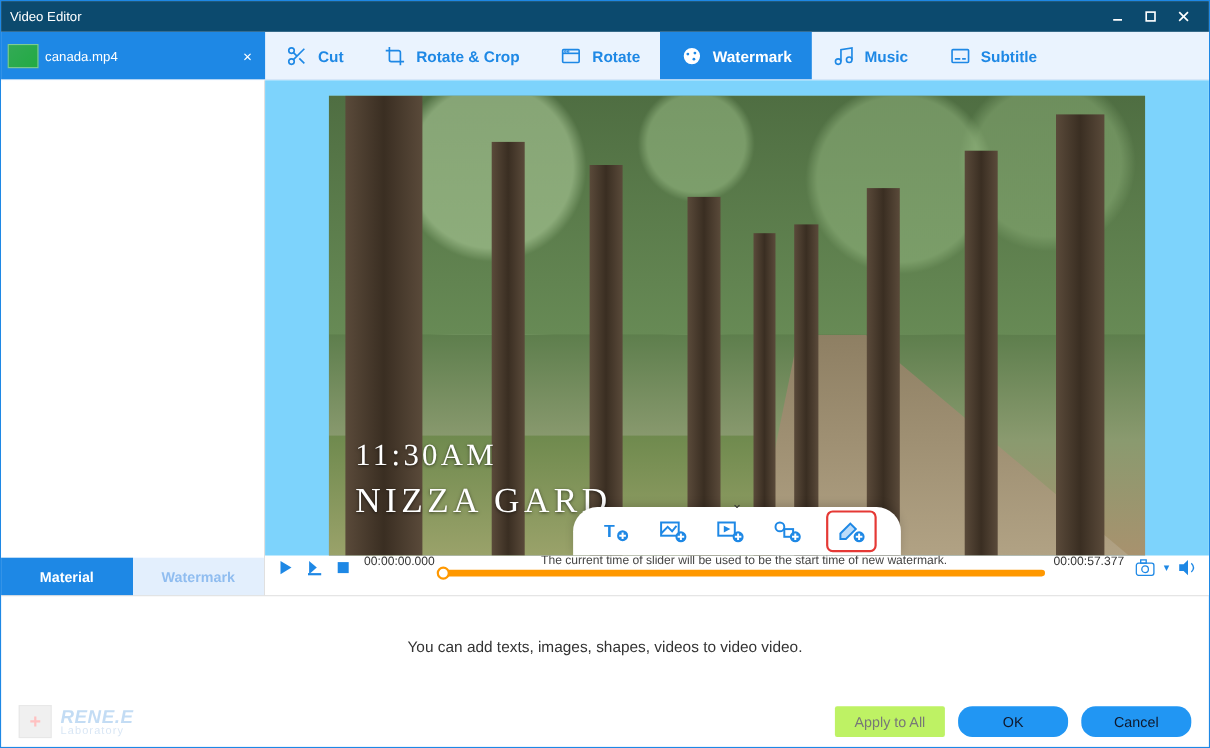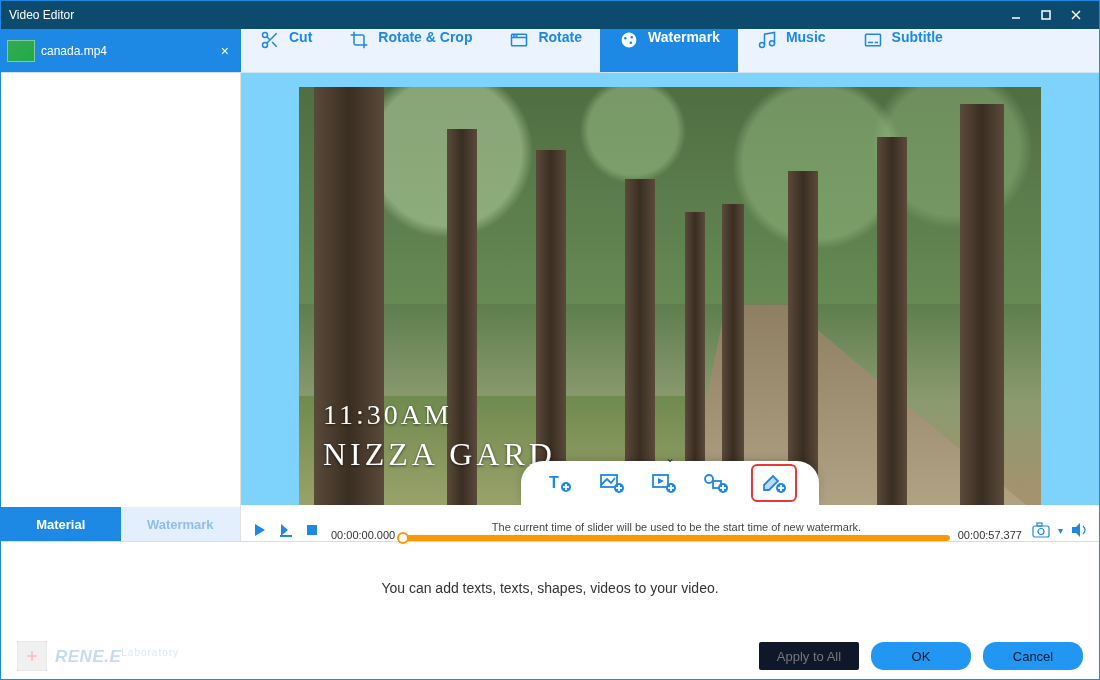--- a/index.html
+++ b/index.html
@@ -13,21 +13,21 @@
   .win-btn svg { stroke: #fff; fill: none; stroke-width: 1.5; }
 
   
   .top-row { display: flex; height: 44px; background: #eaf3fe; border-bottom: 1px solid #d0e3f7; }
   .file-tab-area { width: 240px; background: #1e88e5; display: flex; align-items: center; color: #fff; padding: 12px 6px; font-size: 12px; }
   .file-tab-area .thumb { width: 28px; height: 22px; background: linear-gradient(135deg,#3a5,#2a4); margin-right: 6px; border: 1px solid rgba(255,255,255,.4); }
   .file-tab-area .fname { flex: 1; }
   .file-tab-area .close-x { padding: 0 6px; cursor: pointer; font-size: 14px; }
 
   .tool-tabs { flex: 1; display: flex; align-items: stretch; }
-  .tool-tab { display: flex; gap: 8px; padding: 0 18px; color: #1e88e5; font-weight: 600; font-size: 14px; cursor: pointer; }
+  .tool-tab { display: flex; align-items: center; gap: 8px; padding: 0 18px; color: #1e88e5; font-weight: 600; font-size: 14px; cursor: pointer; }
   .tool-tab.active { background: #1e88e5; color: #fff; }
   .tool-tab .ticon { width: 22px; height: 22px; display: flex; align-items: center; justify-content: center; }
   .tool-tab .ticon svg { stroke: currentColor; fill: none; stroke-width: 1.8; }
 
   
   .main-row { display: flex; height: 468px; }
   .sidebar { width: 240px; background: #fff; border-right: 1px solid #e0e0e0; display: flex; flex-direction: column; }
   .sidebar-body { flex: 1; }
   .sidebar-tabs { display: flex; height: 34px; }
   .stab { flex: 1; display: flex; align-items: center; justify-content: center; font-size: 13px; font-weight: 600; cursor: pointer; }
@@ -52,46 +52,46 @@
   .overlay-time { position:absolute; left:24px; bottom:74px; color:#fff; font-family: Georgia, 'Times New Roman', serif; font-size:28px; letter-spacing:3px; text-shadow:0 1px 3px rgba(0,0,0,.6); }
   .overlay-place { position:absolute; left:24px; bottom:32px; color:#fff; font-family: Georgia, 'Times New Roman', serif; font-size:32px; letter-spacing:4px; text-shadow:0 1px 3px rgba(0,0,0,.6); }
 
   .wm-toolbar { position:absolute; bottom:0; left:50%; transform:translateX(-50%); height:44px; background:#fff; border-radius:22px 22px 0 0; display:flex; align-items:center; gap:18px; padding:0 22px; box-shadow:0 -2px 8px rgba(0,0,0,.15); }
   .wm-chevron { position:absolute; top:-10px; left:50%; transform:translateX(-50%); font-size:12px; color:#333; }
   .wm-btn { width:34px; height:30px; display:flex; align-items:center; justify-content:center; cursor:pointer; color:#1e88e5; }
   .wm-btn svg { stroke: currentColor; fill: none; stroke-width:1.8; }
   .wm-btn-wrap { position:relative; }
   .wm-highlight { border:2px solid #e53935; border-radius:6px; padding:2px 4px; }
 
-  .timeline-row { height: 36px; display:flex; align-items:flex-end; gap:8px; padding:0 8px; background:#fff; }
+  .timeline-row { height: 36px; display:flex; align-items:flex-start; gap:8px; padding:0 8px; background:#fff; }
   .play-controls { display:flex; align-items:center; gap:4px; }
   .pc-btn { width:22px; height:22px; display:flex; align-items:center; justify-content:center; cursor:pointer; color:#1e88e5; }
   .pc-btn svg { fill: currentColor; stroke: none; }
   .time-label { font-size:11px; color:#333; }
   .slider-wrap { flex:1; display:flex; flex-direction:column; }
   .hint { font-size:11px; color:#444; text-align:center; line-height:1; margin-bottom:2px; }
   .slider-track { position:relative; height:6px; background:#ff9800; border-radius:3px; }
   .slider-thumb { position:absolute; left:0; top:50%; transform:translate(-50%,-50%); width:12px; height:12px; background:#fff; border:2px solid #ff9800; border-radius:50%; cursor:pointer; }
   .right-ctrls { display:flex; align-items:center; gap:6px; color:#1e88e5; }
   .rc-btn { width:22px; height:22px; display:flex; align-items:center; justify-content:center; cursor:pointer; }
   .rc-btn svg { stroke: currentColor; fill: currentColor; stroke-width:1.2; }
 
   
   .bottom-panel { height: 138px; border-top:1px solid #ddd; display:flex; flex-direction:column; }
   .bp-body { flex:1; display:flex; align-items:center; justify-content:center; font-size:14px; color:#333; }
   .bp-footer { height:46px; display:flex; align-items:center; padding:0 16px; gap:12px; }
   .brand { display:flex; align-items:center; gap:8px; opacity:.45; }
   .brand-logo { width:30px; height:30px; background:#e0e0e0; border:1px solid #ccc; position:relative; }
   .brand-logo::after { content:"+"; position:absolute; inset:0; display:flex; align-items:center; justify-content:center; color:#f77; font-size:18px; font-weight:bold; }
-  .brand-text { display:flex; flex-direction:row; line-height:1; }
+  .brand-text { display:flex; flex-direction:column; line-height:1; }
   .brand-name { color:#7bb3e8; font-weight:800; font-size:17px; letter-spacing:.5px; font-style:italic; }
   .brand-sub { color:#aac8e8; font-size:10px; letter-spacing:1px; }
   .spacer { flex:1; }
   .btn { min-width:100px; height:28px; display:flex; align-items:center; justify-content:center; font-size:13px; cursor:pointer; border-radius:2px; }
-  .btn-grey { background:#0f172a; color:#777; }
+  .btn-grey { background:#bef264; color:#777; }
   .btn-blue { background:#2196f3; color:#0f172a;border-radius:13px; }
 </style>
 </head>
 <body>
 
 <div class="titlebar">
   <span class="title">Video Editor</span>
   <div class="win-controls">
     <div class="win-btn">
         <svg width="12" height="12">
@@ -312,21 +312,21 @@
               <polygon points="1,5 5,5 9,1 9,15 5,11 1,11" fill="#1e88e5" stroke="none"></polygon>
               <path d="M12 4 Q16 8 12 12" fill="none" stroke="#1e88e5"></path>
             </svg>
           </div>
       </div>
     </div>
   </div>
 </div>
 
 <div class="bottom-panel">
-  <div class="bp-body">You can add texts, texts, shapes, videos to your video.</div>
+  <div class="bp-body">You can add texts, images, shapes, videos to video video.</div>
   <div class="bp-footer">
     <div class="brand">
       <div class="brand-logo"></div>
       <div class="brand-text">
         <span class="brand-name">RENE.E</span>
         <span class="brand-sub">Laboratory</span>
       </div>
     </div>
     <div class="spacer"></div>
     <div class="btn btn-grey">Apply to All</div>

